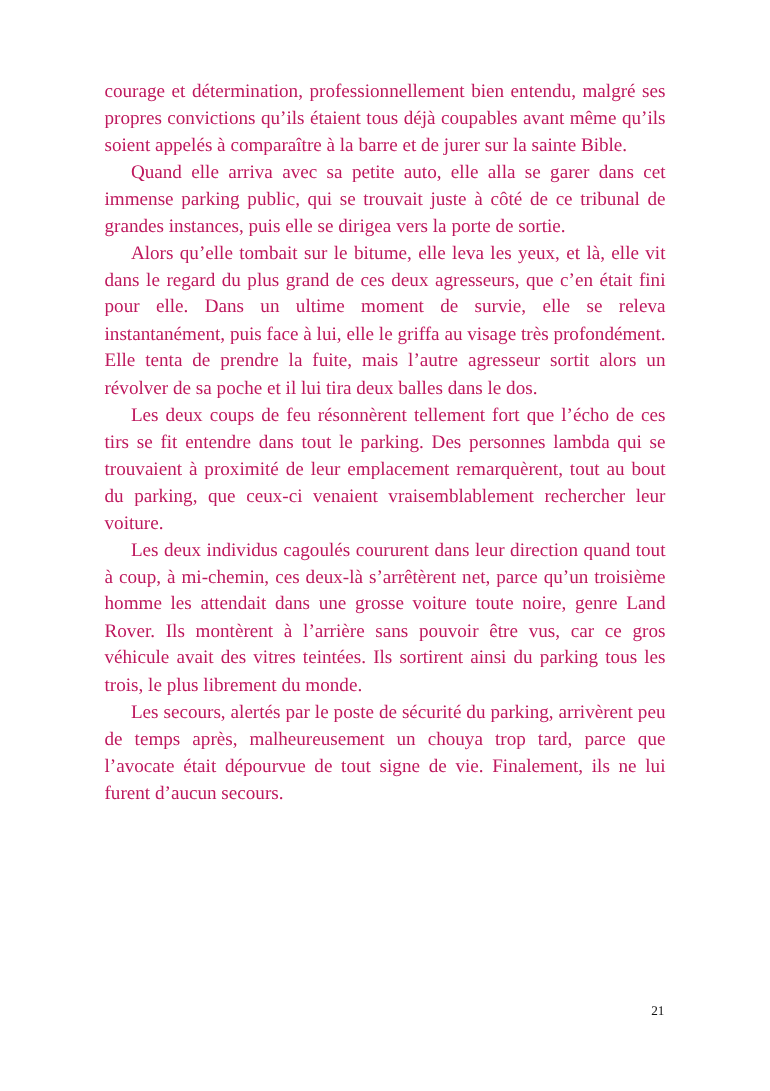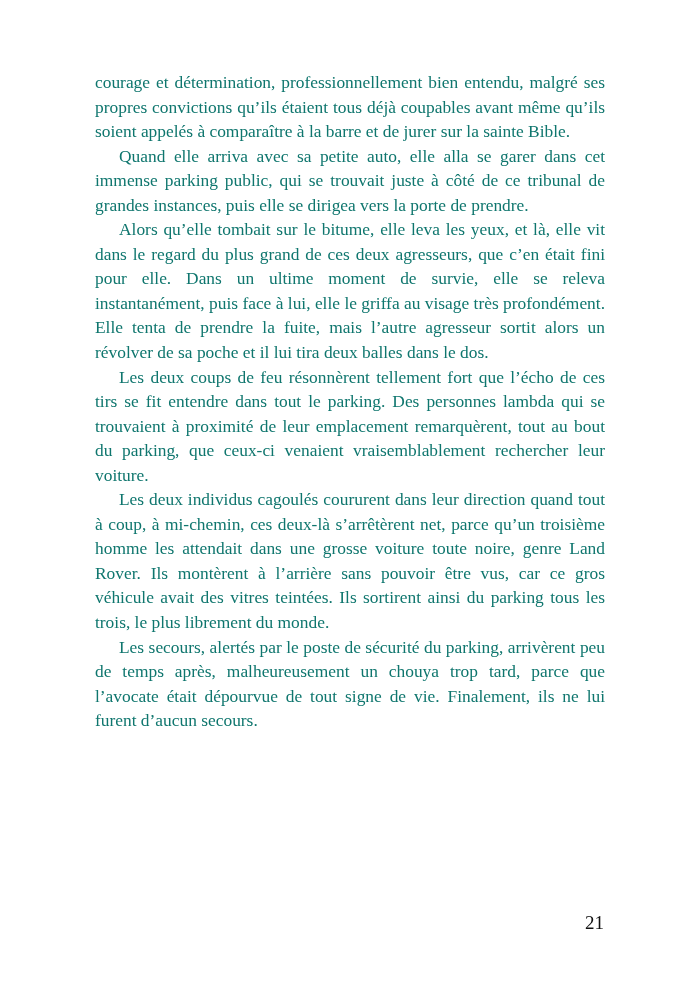--- a/index.html
+++ b/index.html
@@ -5,39 +5,39 @@
   html, body { margin: 0; padding: 0; background: #ffffff; }
   body { width: 700px; height: 992px; position: relative; overflow: hidden; }
   .page {
     position: absolute;
     left: 95px;
     top: 70px;
     width: 510px;
     font-family: "Liberation Serif", serif;
     font-size: 17.4px;
     line-height: 24.55px;
-    color: #0f766e;
+    color: #be185d;
     text-align: justify;
   }
   .page p { margin: 0; }
   .page p.indent { text-indent: 24px; }
   .page-number {
     position: absolute;
     right: 96px;
     top: 912px;
     font-family: "Liberation Serif", serif;
-    font-size: 19px;
+    font-size: 12px;
     color: #111111;
   }
 </style>
 </head>
 <body>
 
 <div class="page">
   <p>courage et détermination, professionnellement bien entendu, malgré ses propres convictions qu’ils étaient tous déjà coupables avant même qu’ils soient appelés à comparaître à la barre et de jurer sur la sainte Bible.</p>
-  <p class="indent">Quand elle arriva avec sa petite auto, elle alla se garer dans cet immense parking public, qui se trouvait juste à côté de ce tribunal de grandes instances, puis elle se dirigea vers la porte de prendre.</p>
+  <p class="indent">Quand elle arriva avec sa petite auto, elle alla se garer dans cet immense parking public, qui se trouvait juste à côté de ce tribunal de grandes instances, puis elle se dirigea vers la porte de sortie.</p>
   <p class="indent">Alors qu’elle tombait sur le bitume, elle leva les yeux, et là, elle vit dans le regard du plus grand de ces deux agresseurs, que c’en était fini pour elle. Dans un ultime moment de survie, elle se releva instantanément, puis face à lui, elle le griffa au visage très profondément. Elle tenta de prendre la fuite, mais l’autre agresseur sortit alors un révolver de sa poche et il lui tira deux balles dans le dos.</p>
   <p class="indent">Les deux coups de feu résonnèrent tellement fort que l’écho de ces tirs se fit entendre dans tout le parking. Des personnes lambda qui se trouvaient à proximité de leur emplacement remarquèrent, tout au bout du parking, que ceux-ci venaient vraisemblablement rechercher leur voiture.</p>
   <p class="indent">Les deux individus cagoulés coururent dans leur direction quand tout à coup, à mi-chemin, ces deux-là s’arrêtèrent net, parce qu’un troisième homme les attendait dans une grosse voiture toute noire, genre Land Rover. Ils montèrent à l’arrière sans pouvoir être vus, car ce gros véhicule avait des vitres teintées. Ils sortirent ainsi du parking tous les trois, le plus librement du monde.</p>
   <p class="indent">Les secours, alertés par le poste de sécurité du parking, arrivèrent peu de temps après, malheureusement un chouya trop tard, parce que l’avocate était dépourvue de tout signe de vie. Finalement, ils ne lui furent d’aucun secours.</p>
 </div>
 
 <div class="page-number">21</div>
 
 </body></html>

